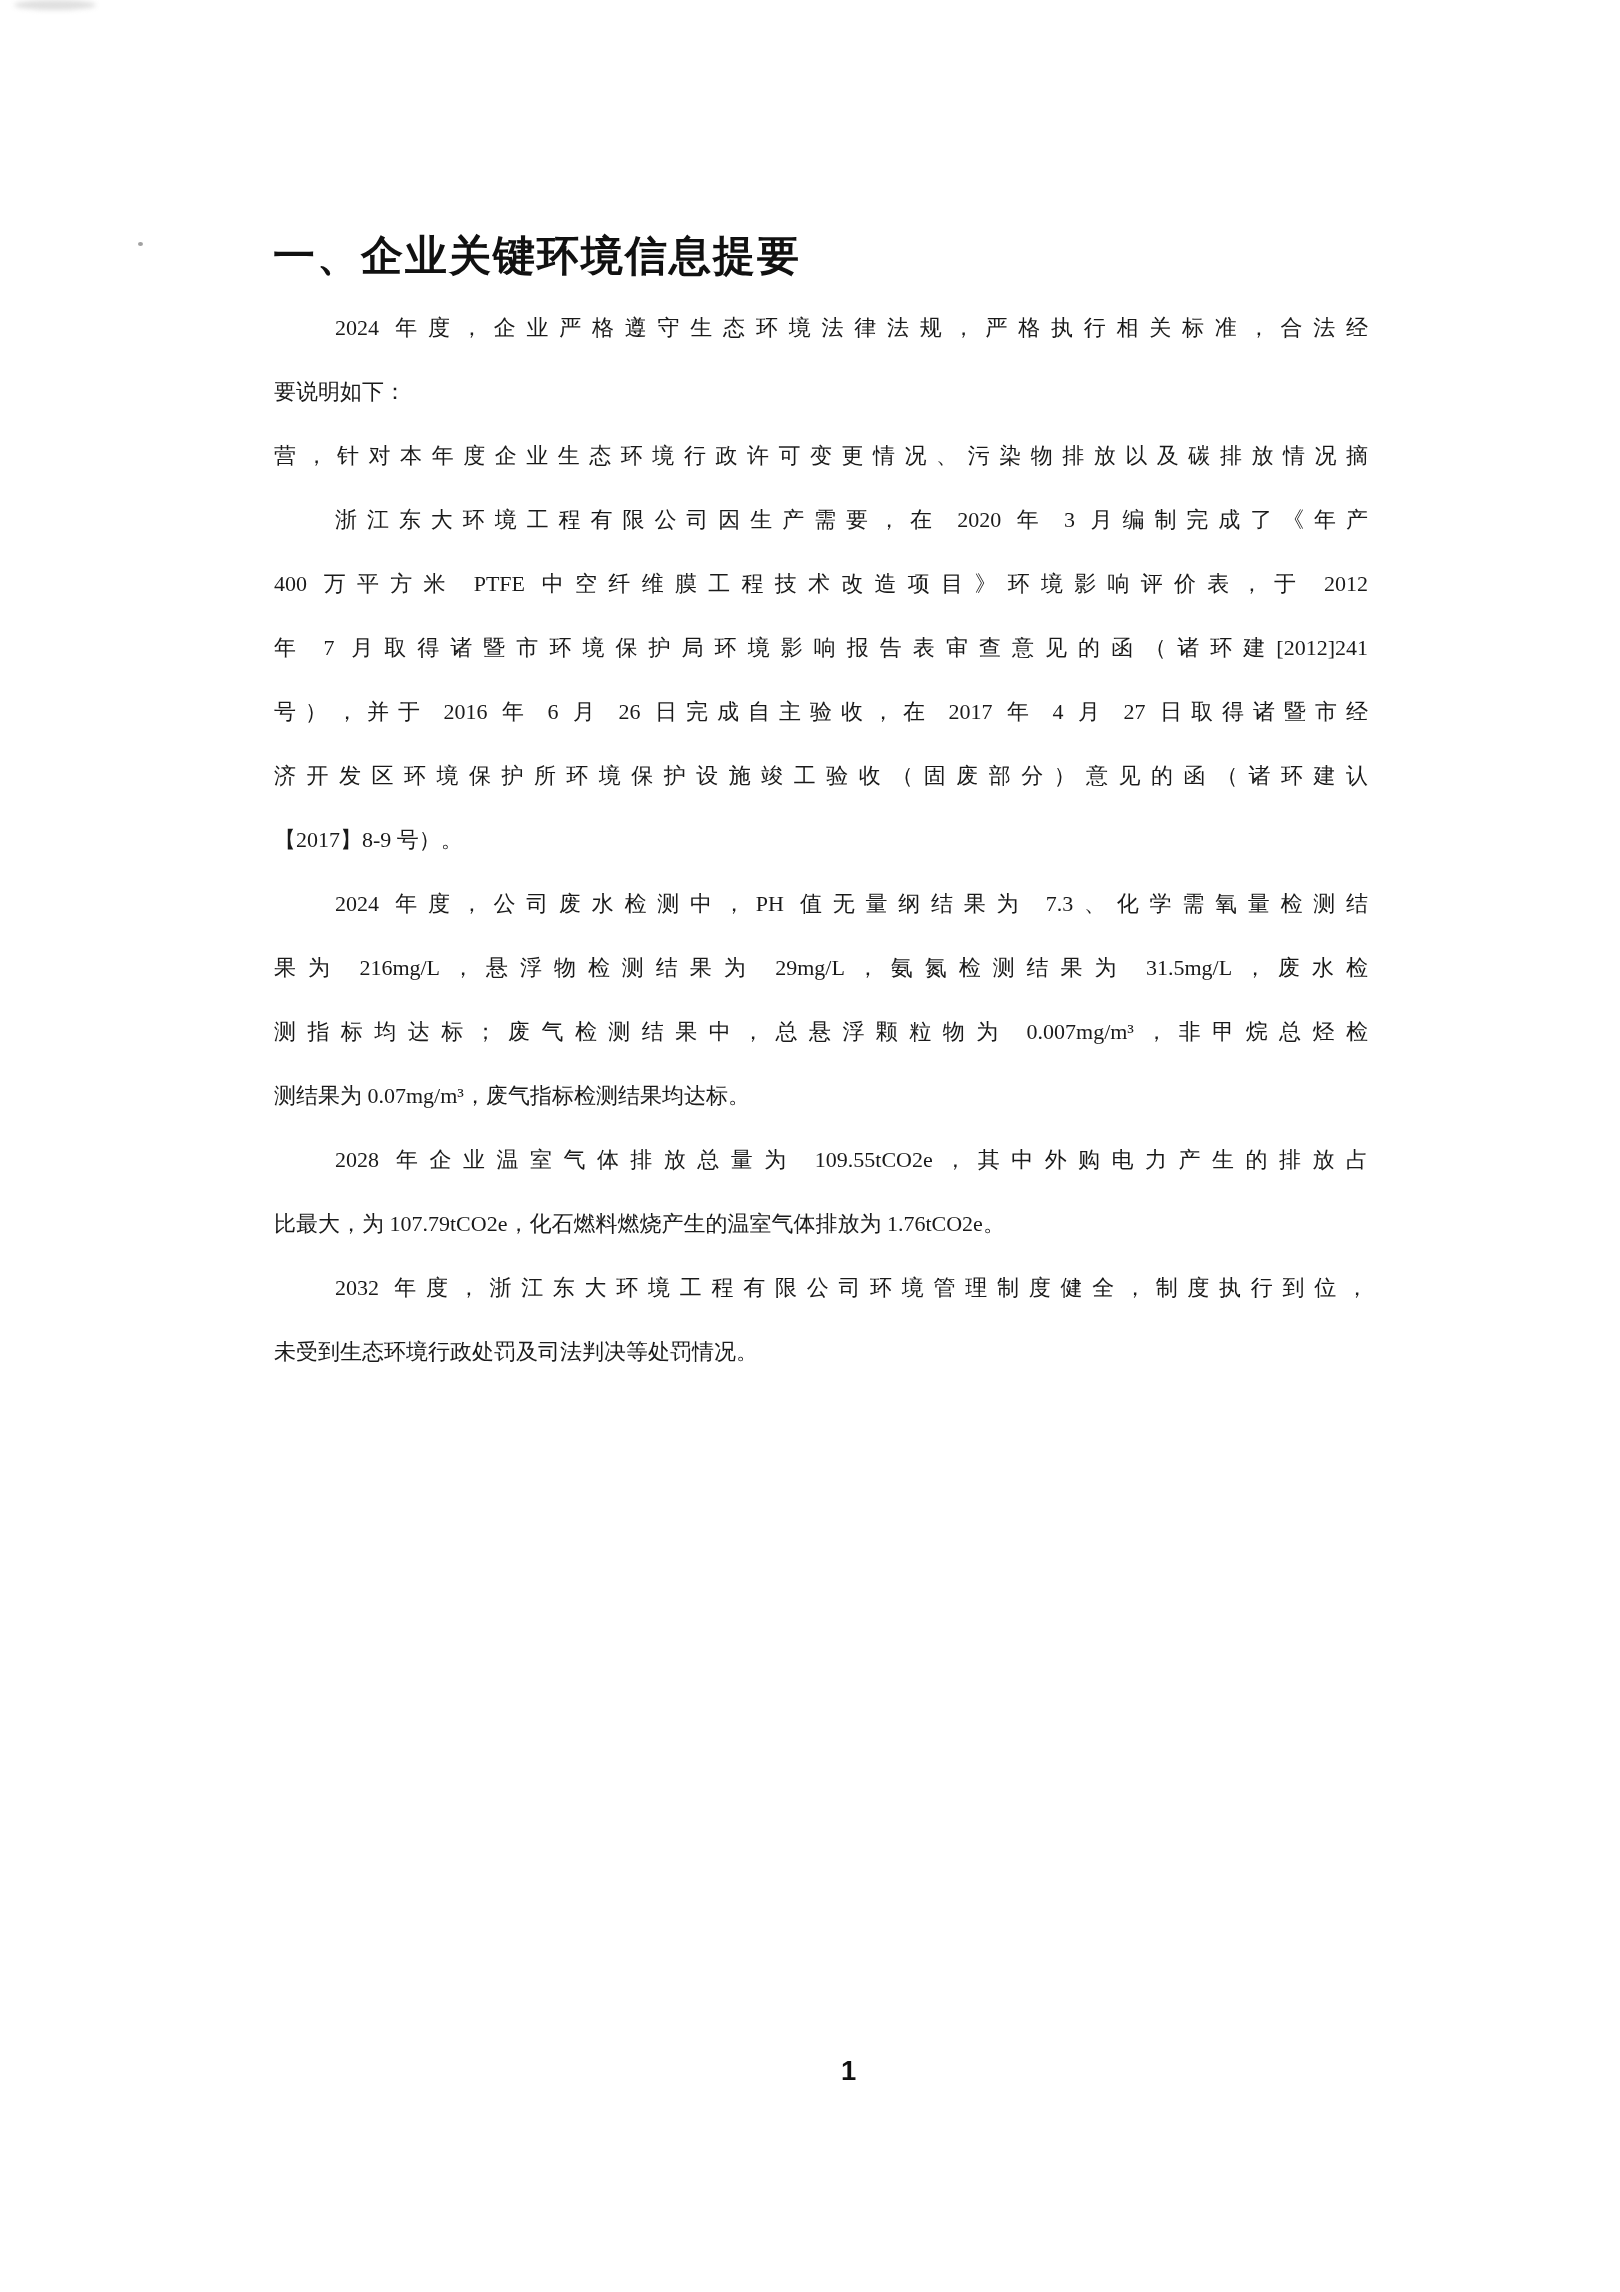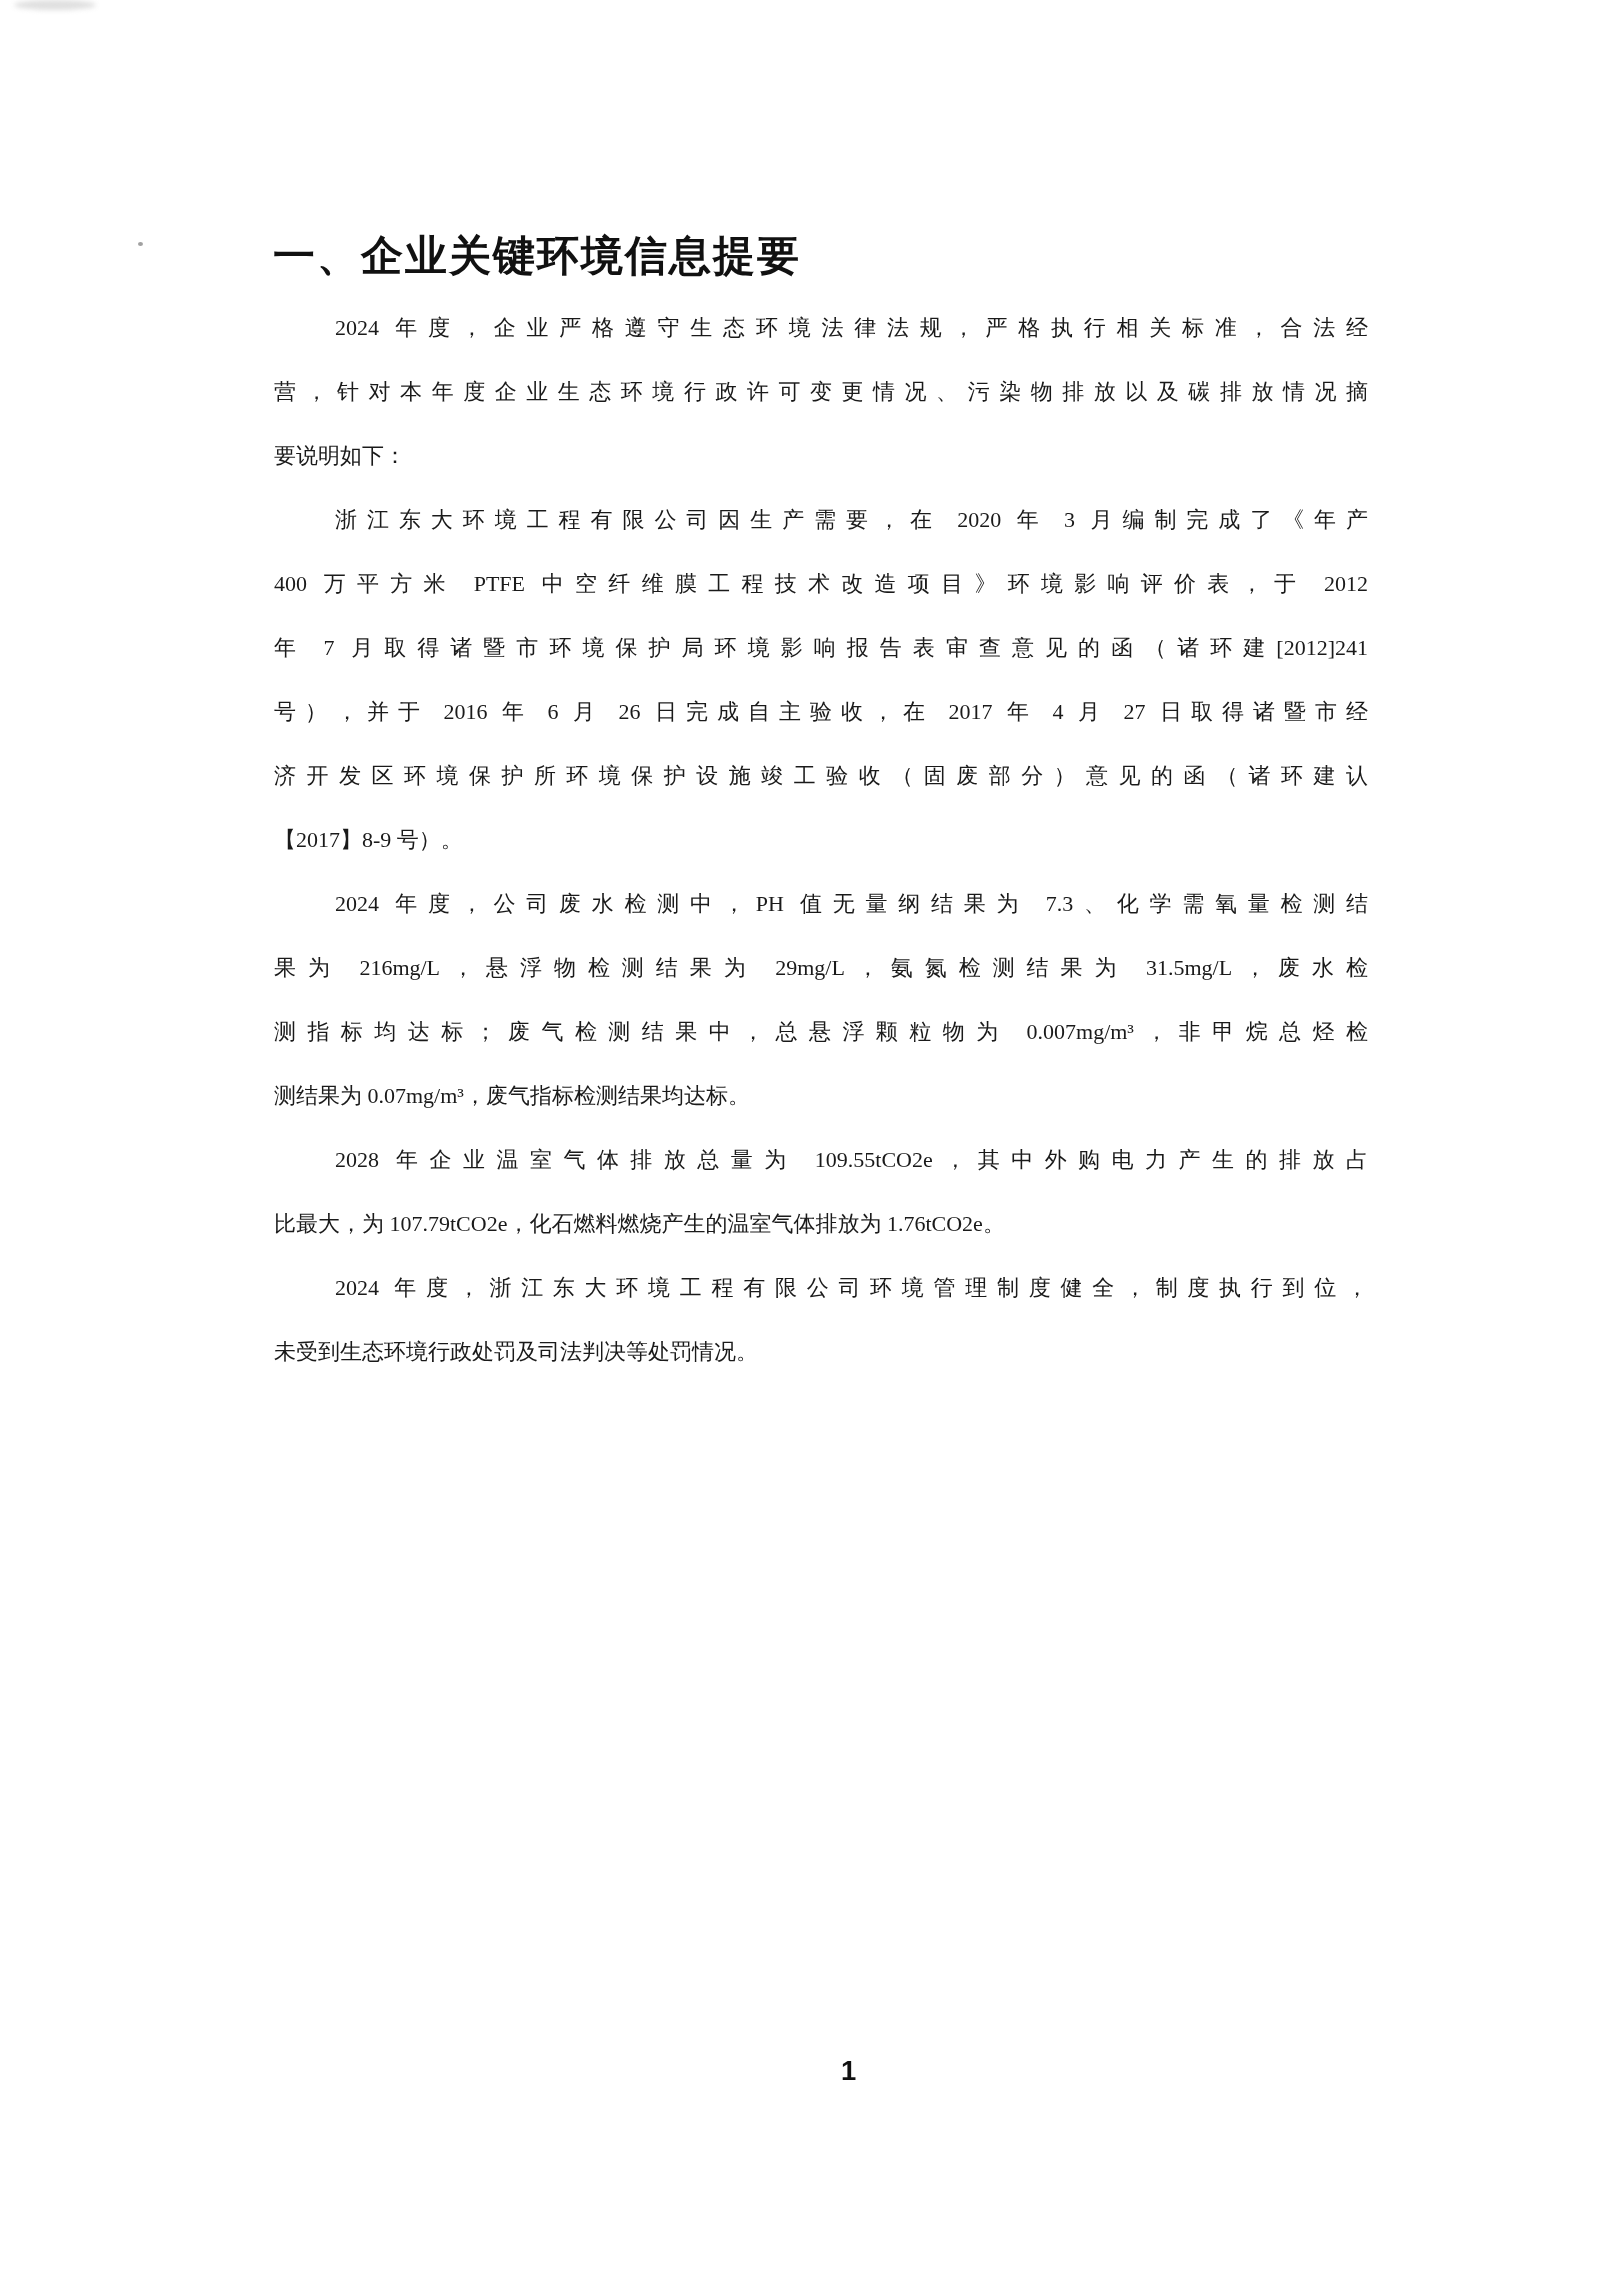--- a/index.html
+++ b/index.html
@@ -77,38 +77,38 @@
 
 <div class="page">
 
   <div class="smudge"></div>
   <div class="dot"></div>
 
   <h1 class="heading">一、企业关键环境信息提要</h1>
 
   <div class="body-text">
     <div class="line jf ind">2024 年度，企业严格遵守生态环境法律法规，严格执行相关标准，合法经</div>
+    <div class="line">要说明如下：</div>
     <div class="line jf">营，针对本年度企业生态环境行政许可变更情况、污染物排放以及碳排放情况摘</div>
-    <div class="line">要说明如下：</div>
 
     <div class="line jf ind">浙江东大环境工程有限公司因生产需要，在 2020 年 3 月编制完成了《年产</div>
     <div class="line jf">400 万平方米 PTFE 中空纤维膜工程技术改造项目》环境影响评价表，于 2012</div>
     <div class="line jf">年 7 月取得诸暨市环境保护局环境影响报告表审查意见的函（诸环建[2012]241</div>
     <div class="line jf">号），并于 2016 年 6 月 26 日完成自主验收，在 2017 年 4 月 27 日取得诸暨市经</div>
     <div class="line jf">济开发区环境保护所环境保护设施竣工验收（固废部分）意见的函（诸环建认</div>
     <div class="line">【2017】8-9 号）。</div>
 
     <div class="line jf ind">2024 年度，公司废水检测中，PH 值无量纲结果为 7.3、化学需氧量检测结</div>
     <div class="line jf">果为 216mg/L，悬浮物检测结果为 29mg/L，氨氮检测结果为 31.5mg/L，废水检</div>
     <div class="line jf">测指标均达标；废气检测结果中，总悬浮颗粒物为 0.007mg/m³，非甲烷总烃检</div>
     <div class="line">测结果为 0.07mg/m³，废气指标检测结果均达标。</div>
 
     <div class="line jf ind">2028 年企业温室气体排放总量为 109.55tCO2e，其中外购电力产生的排放占</div>
     <div class="line">比最大，为 107.79tCO2e，化石燃料燃烧产生的温室气体排放为 1.76tCO2e。</div>
 
-    <div class="line jf ind">2024 年度，浙江东大环境工程有限公司环境管理制度健全，制度执行到位，</div>
+    <div class="line jf ind">2032 年度，浙江东大环境工程有限公司环境管理制度健全，制度执行到位，</div>
     <div class="line">未受到生态环境行政处罚及司法判决等处罚情况。</div>
   </div>
 
   <div class="pageno">1</div>
 
 </div>
 
 
 </body></html>

